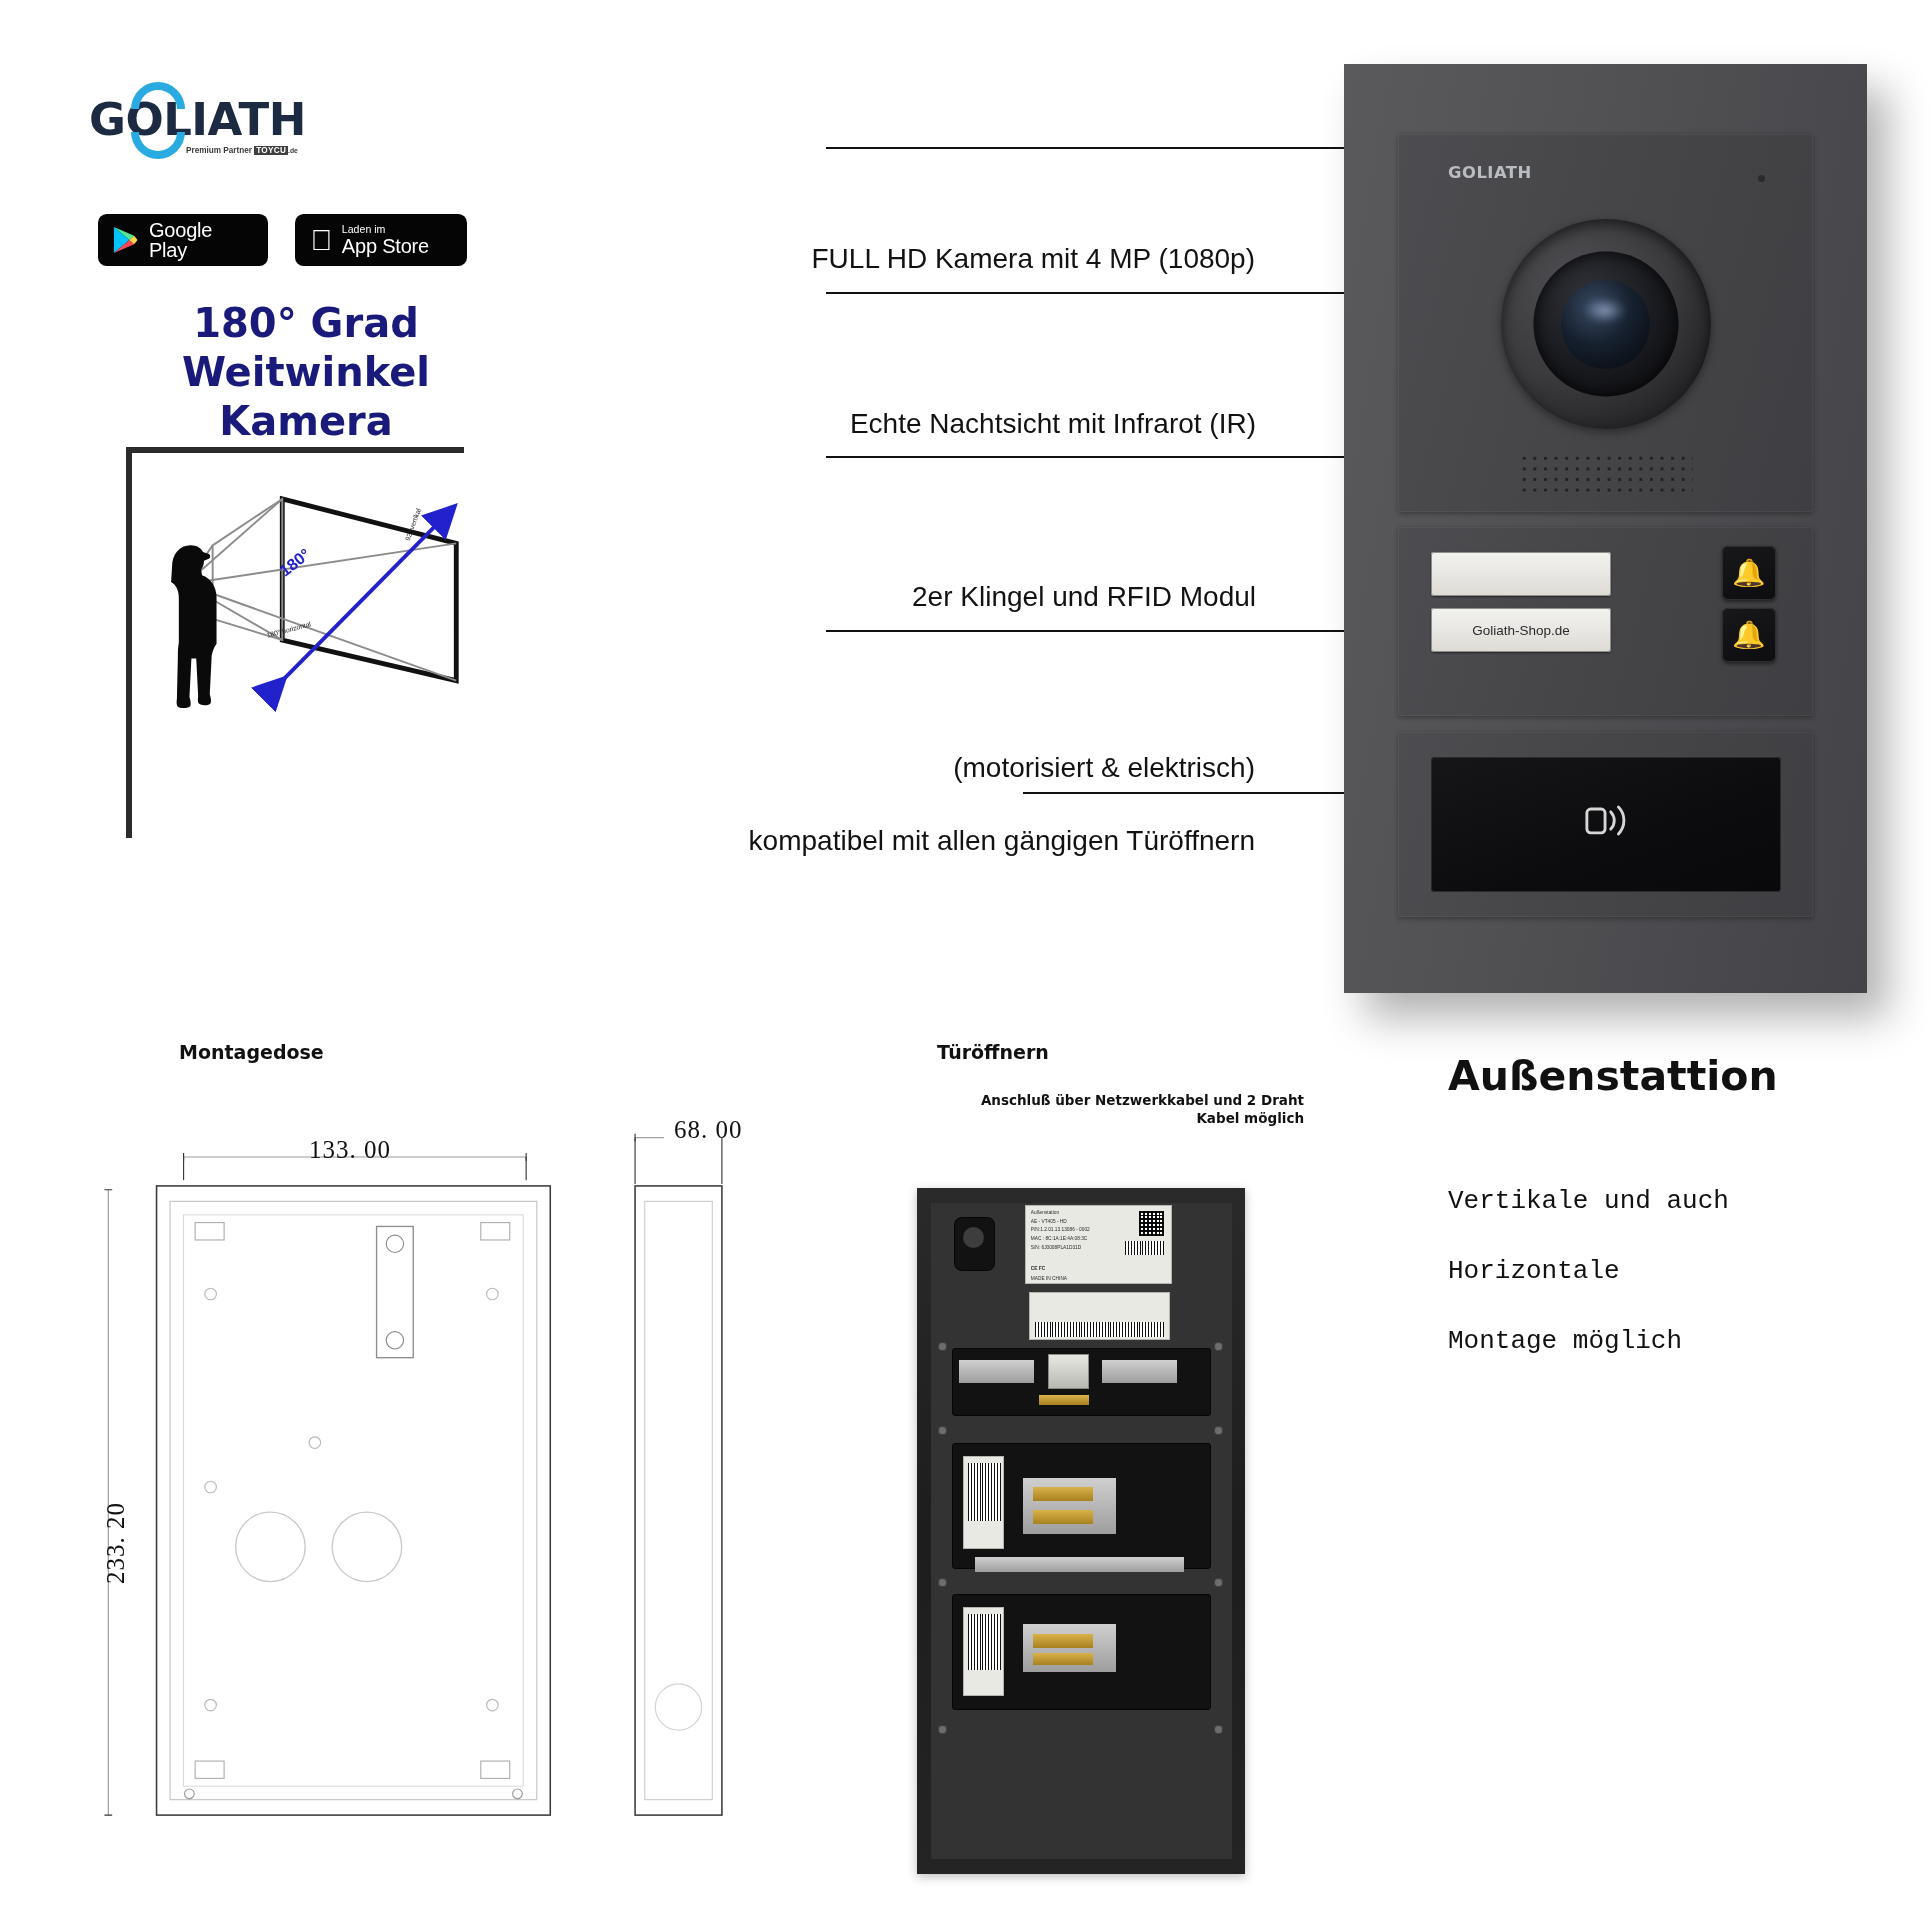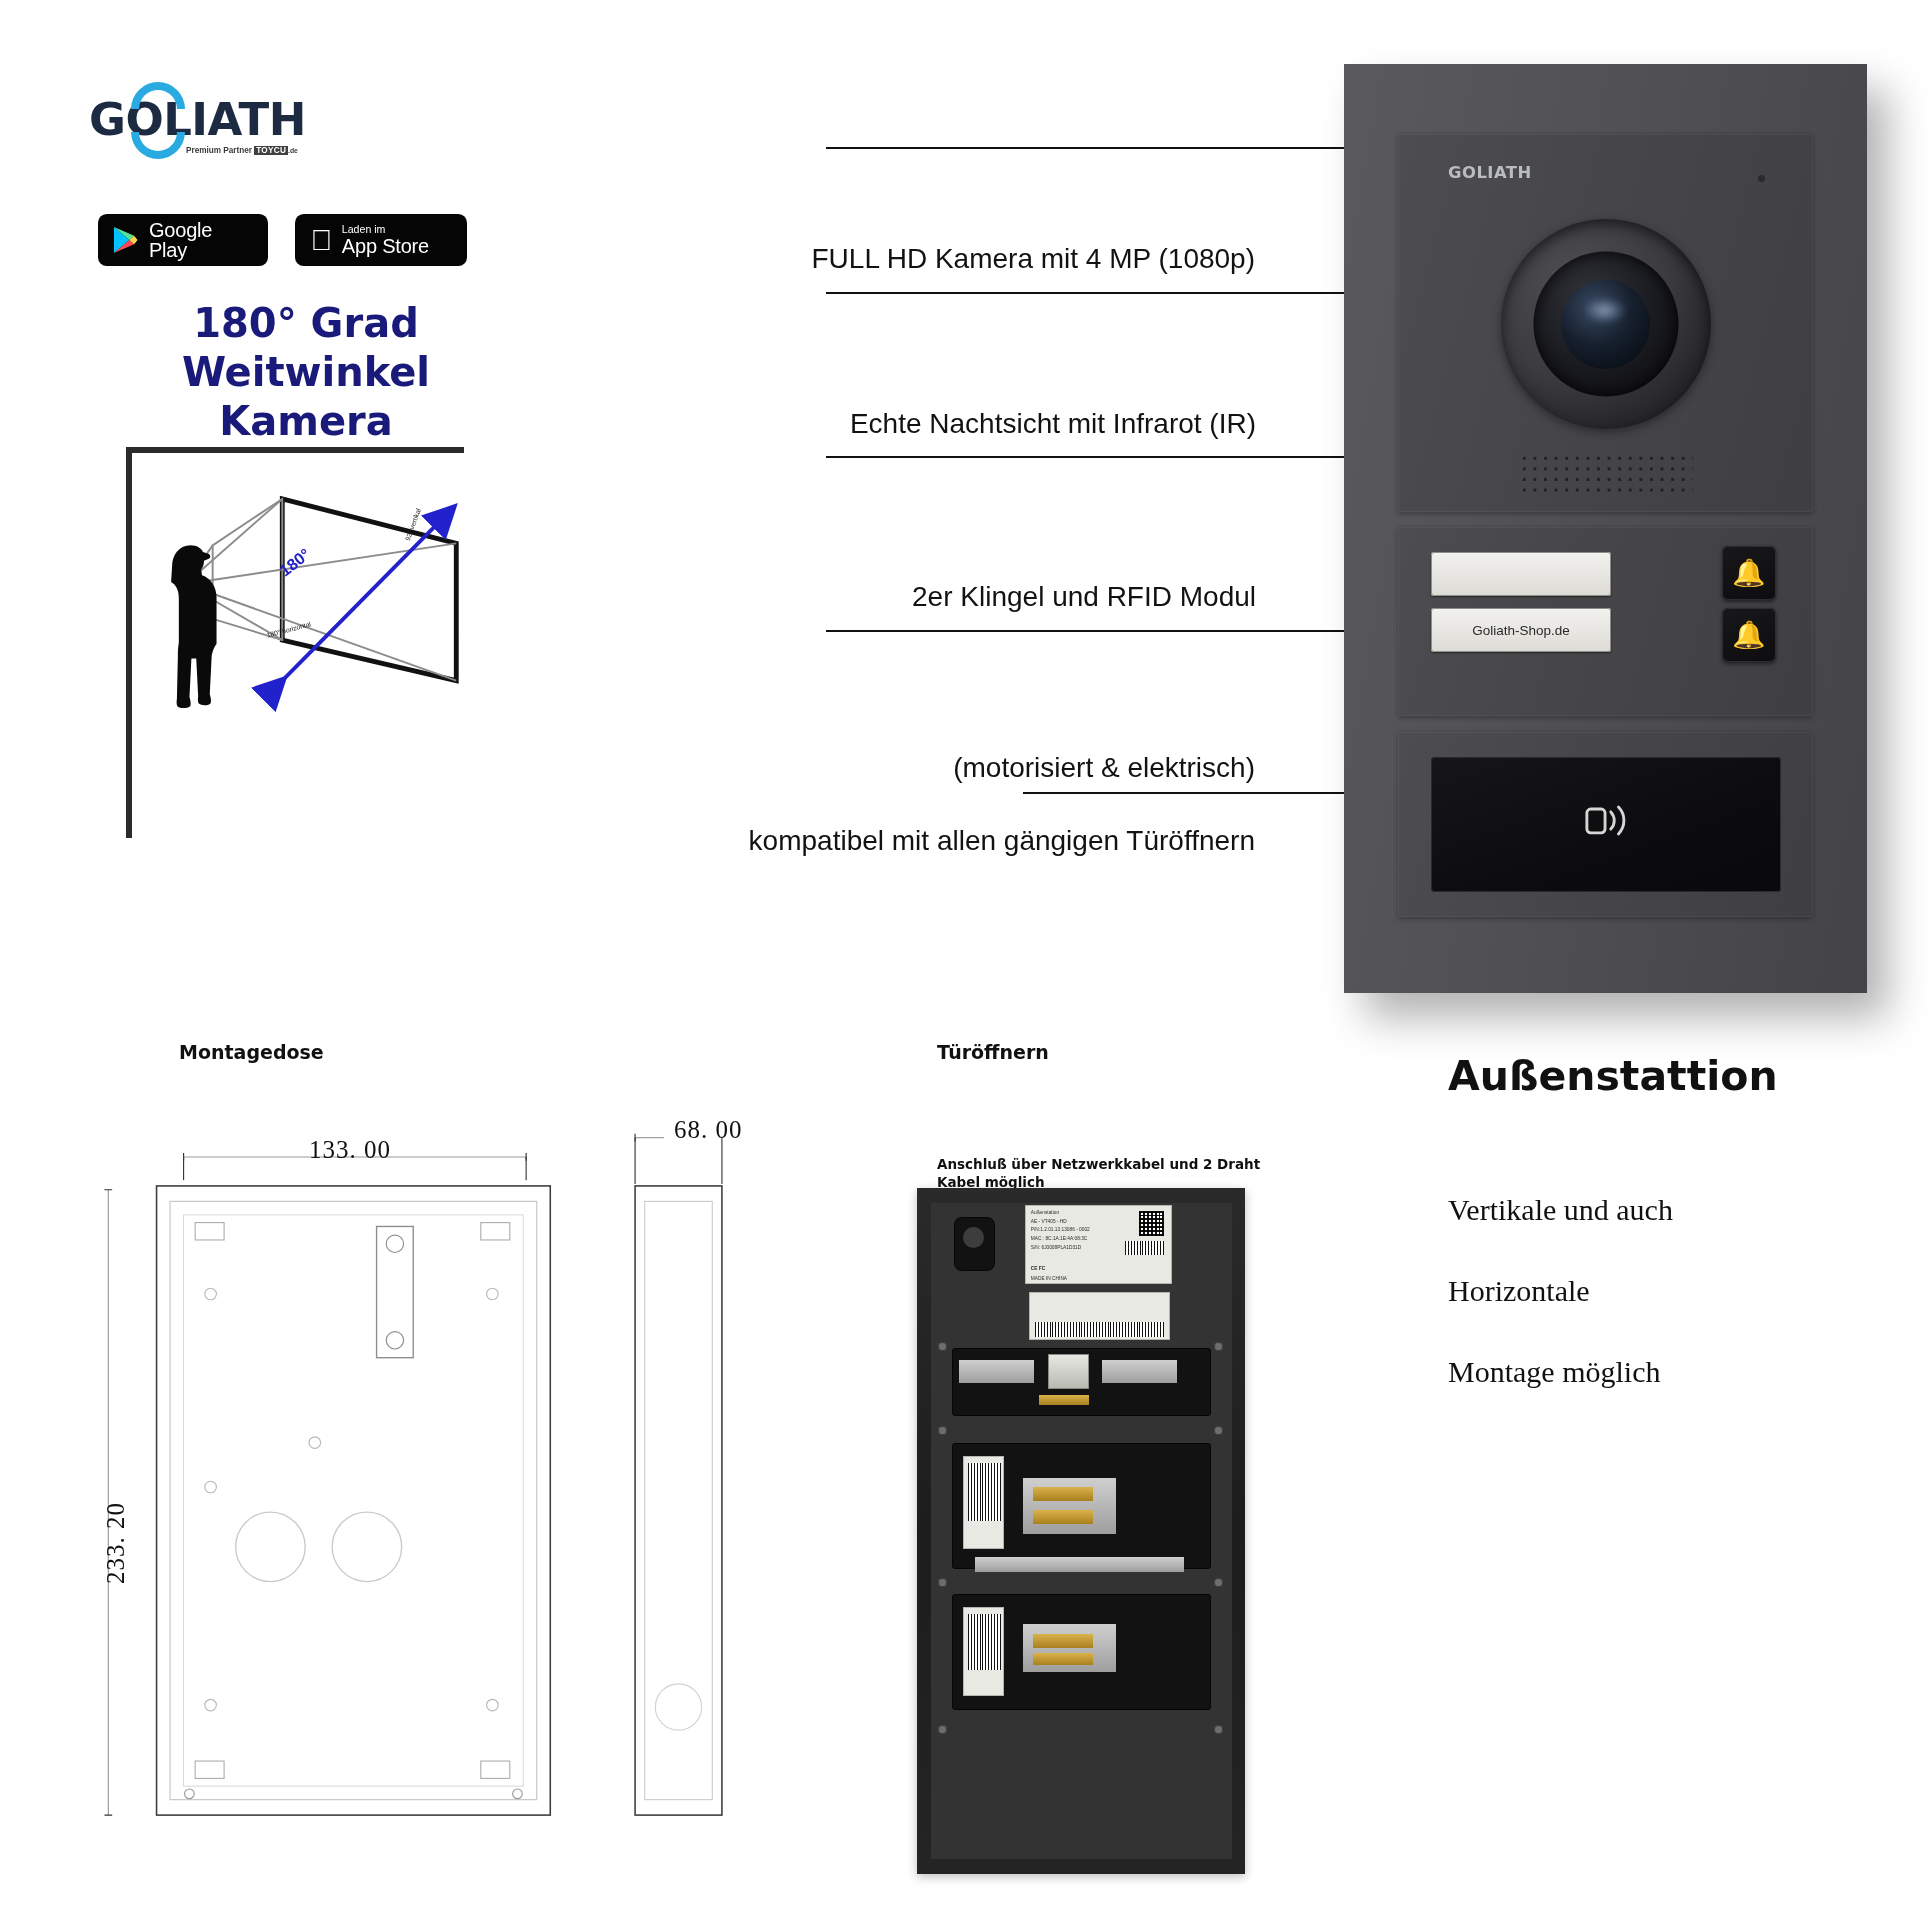--- a/index.html
+++ b/index.html
@@ -194,21 +194,21 @@
   }
   .dim-text.vert { transform:rotate(-90deg); transform-origin:left top; }
 
   
   .aussen-title {
     position:absolute; left:1448px; top:1052px;
     font-family:"DejaVu Sans", sans-serif; font-weight:bold; font-size:41px; color:#111;
   }
   .aussen-body {
     position:absolute; left:1448px; top:1149px; width:406px;
-    font-family:Liberation Serif, serif; font-size:30px; color:#111; line-height:1.35;
+    font-family:Liberation Mono, monospace; font-size:26px; color:#111; line-height:1.35;
     white-space:pre-line;
   }
 
   
   .backplate {
     position:absolute; left:917px; top:1188px; width:328px; height:686px;
     background:linear-gradient(180deg,#2a2a2a 0%,#1d1d1d 50%,#242424 100%);
     box-shadow:0 2.9px 9.7px rgba(0,0,0,0.25);
     overflow:hidden;
   }
@@ -427,21 +427,21 @@
         <line x1="118" y1="38" x2="118" y2="86"></line>
         <rect x="28" y="88" width="90" height="652" stroke="#3a3a3a" stroke-width="1.6"></rect>
         <rect x="38" y="104" width="70" height="620" stroke="#c9c9c9" stroke-width="1.1"></rect>
         <circle cx="73" cy="628" r="24" stroke="#d2d2d2" stroke-width="1.2"></circle>
       </g>
     </svg>
     <div class="dim-text" style="left:66px; top:15.4px;">68. 00</div>
   </div>
 
   <div class="sec-head" style="left:937px; top:1041px;">Türöffnern</div>
-  <div class="sec-sub" style="left:937px; top:1155px;">
+  <div class="sec-sub" style="left:937px; top:1091px;text-align:right;">
     <span>Anschluß über Netzwerkkabel und 2 Draht</span><br>
     <span>Kabel möglich</span>
   </div>
 
   <div class="backplate">
     <div class="bp-inner"></div>
 
     <div class="bp-label" style="left:108px; top:17.4px; width:147px; height:79px;">
       <div class="bp-txt" style="left:4.8px; top:3.9px;">Außenstation</div>
       <div class="bp-txt" style="left:4.8px; top:12.6px;">AE - VT405 - HD</div>

